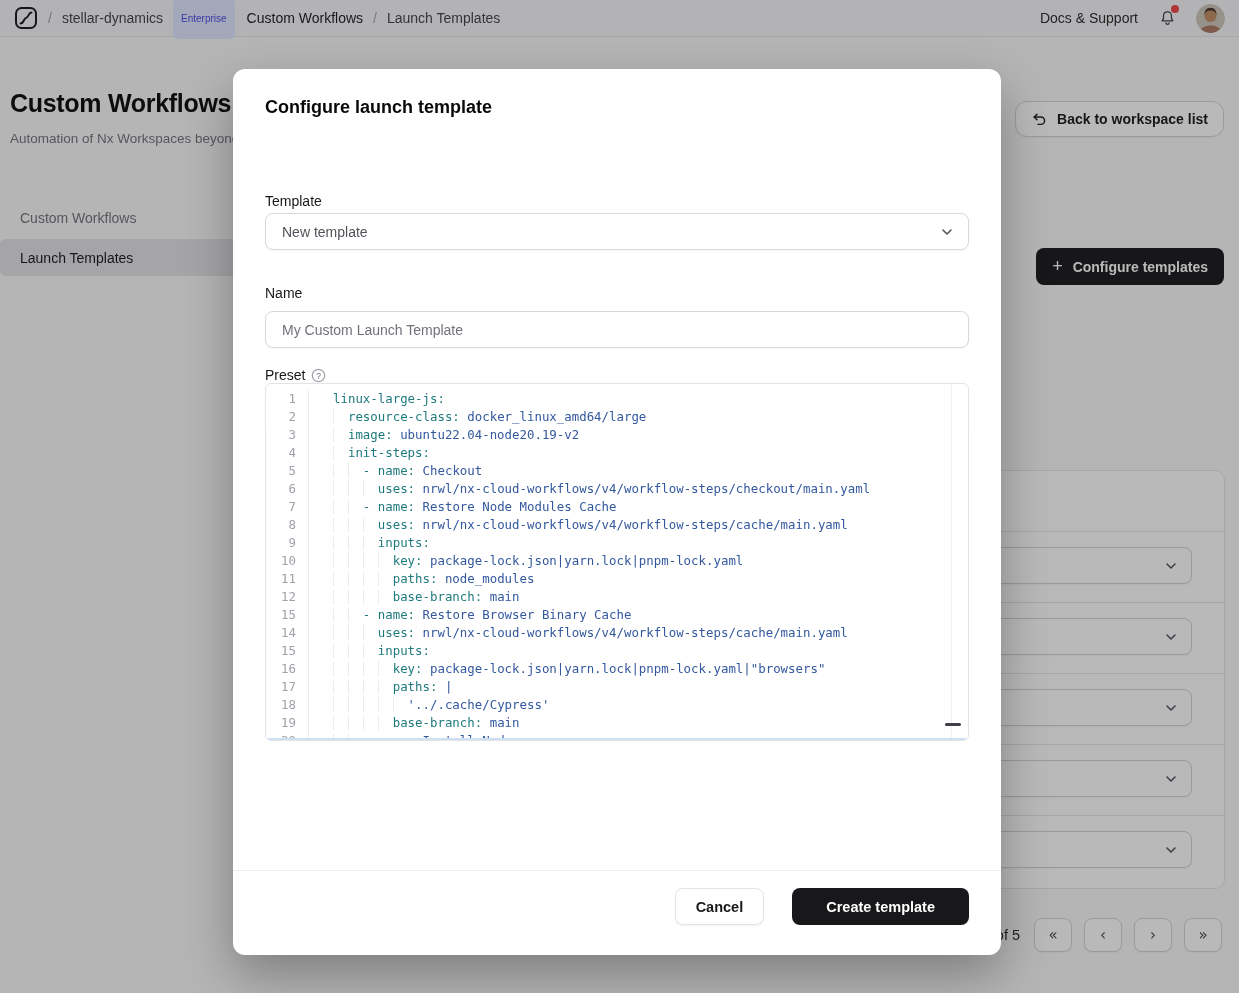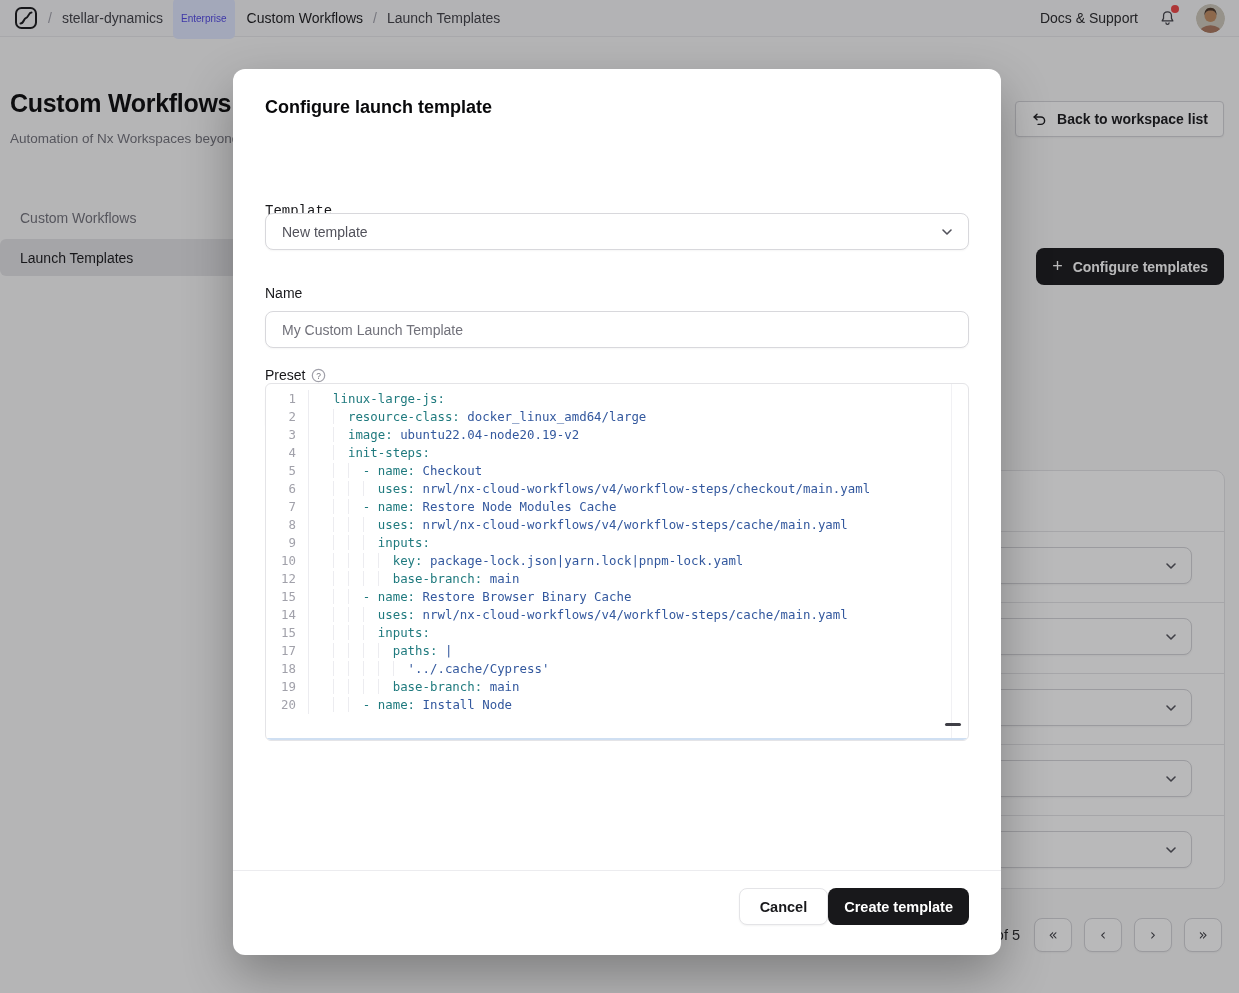--- a/index.html
+++ b/index.html
@@ -13,21 +13,21 @@
   .badge { background:var(--badge-bg,#e0e7ff); color:var(--badge-text,#4f46e5); font-size:10px; font-weight:500; border-radius:5px; padding:15px 8px; margin-left:10px; }
   .topbar-right { margin-left:auto; display:flex; align-items:center; gap:18px; }
   .docs-link { font-size:14px; color:#27272a; cursor:pointer; }
   .bell-wrap { position:relative; width:22px; height:22px; display:flex; align-items:center; justify-content:center; }
   .bell-dot { position:absolute; top:-2px; right:-1px; width:8px; height:8px; border-radius:50%; background:var(--dot,#ef4444); }
   .avatar { width:29px; height:29px; border-radius:50%; overflow:hidden; display:block; }
 
   
   .page-title { position:absolute; left:10px; top:89px; font-size:25px; font-weight:700; color:#09090b; letter-spacing:-0.3px; }
   .page-subtitle { position:absolute; left:10px; top:131px; font-size:13.5px; color:#71717a; width:420px; white-space:nowrap; }
-  .back-btn { position:absolute; right:15px; top:101px; height:36px; background:#ffffff; border:1px solid #d4d4d8; border-radius:4px; display:flex; align-items:center; gap:9px; padding:0 15px; font-size:14px; font-weight:600; color:#18181b; box-shadow:0 1px 2px rgba(0,0,0,.05); cursor:pointer; }
+  .back-btn { position:absolute; right:15px; top:101px; height:36px; background:#ffffff; border:1px solid #d4d4d8; border-radius:12px; display:flex; align-items:center; gap:9px; padding:0 15px; font-size:14px; font-weight:600; color:#18181b; box-shadow:0 1px 2px rgba(0,0,0,.05); cursor:pointer; }
   .tab { position:absolute; left:0; width:280px; height:37px; display:flex; align-items:center; padding-left:20px; font-size:14px; color:#71717a; border-radius:6px; cursor:pointer; }
   .tab.t1 { top:199px; }
   .tab.t2 { top:239px; background:#e2e2e5; color:#18181b; }
   .configure-btn { position:absolute; right:15px; top:248px; height:37px; background:#18181b; border:none; border-radius:8px; display:flex; align-items:center; gap:10px; padding:0 16px; font-size:14px; font-weight:600; color:#ffffff; cursor:pointer; }
   .configure-btn .plus { font-size:18px; font-weight:400; line-height:1; margin-top:-2px; }
 
   .right-card { position:absolute; left:560px; top:470px; width:665px; height:419px; background:#ffffff; border:1px solid #e4e4e7; border-radius:10px; }
   .rc-header { height:61px; border-bottom:1px solid #e4e4e7; }
   .rc-row { position:relative; height:71px; border-bottom:1px solid #e4e4e7; }
   .rc-row:last-child { border-bottom:none; }
@@ -54,23 +54,23 @@
   .ln-num { flex:0 0 42px; text-align:right; color:#a1a1aa; padding-right:12px; }
   .ln-code { border-left:1px solid #ececf0; padding-left:24px; }
   .ind { background:linear-gradient(to right, #ececf0 1px, transparent 1px); }
   .tok-key { color:var(--code-key,#1f7a7e);text-align:right; }
   .tok-val { color:var(--code-val,#33589e); }
   .ed-track { position:absolute; top:0; bottom:0; right:16px; width:1px; background:#f1f1f4; }
   .ed-thumb { position:absolute; right:7px; bottom:14px; width:16px; height:3px; background:#3f3f46; border-radius:2px; cursor:pointer; }
   .ed-bottom { position:absolute; left:1px; right:1px; bottom:0; height:2px; background:#cfdff2; }
 
   .m-divider { position:absolute; left:0; right:0; top:801px; height:1px; background:#ececef; }
-  .m-footer { position:absolute; right:32px; top:819px; display:flex; }
+  .m-footer { position:absolute; right:32px; top:819px; display:flex; gap:8px; }
   .cancel-btn { height:37px; padding:0 20px; background:#fff; border:1px solid #e4e4e7; border-radius:8px; font-size:14.5px; font-weight:600; color:#18181b; box-shadow:0 1px 2px rgba(0,0,0,.05); cursor:pointer; font-family:"Liberation Sans",sans-serif; }
-  .submit-btn { height:37px; padding:0 16px; background:#18181b; border:none; border-radius:8px; font-size:14.5px; font-weight:600; color:#fff; cursor:pointer; font-family:"Liberation Sans",sans-serif; }
+  .submit-btn { height:37px; padding:0 34px; background:#18181b; border:none; border-radius:8px; font-size:14.5px; font-weight:600; color:#fff; cursor:pointer; font-family:"Liberation Sans",sans-serif;margin-left:20px; }
 </style>
 </head>
 <body>
 
 <div class="topbar">
   <span style="display:flex;">
     <svg width="24" height="24" viewBox="0 0 24 24" fill="none">
       <rect x="2" y="2" width="20" height="20" rx="5.5" stroke="#18181b" stroke-width="2"></rect>
       <path d="M6.5 17.5 C10 17.5 9.5 12.5 12 12 C14.5 11.5 14.5 6.5 17.5 6.5" stroke="#18181b" stroke-width="2" fill="none" stroke-linecap="round"></path>
     </svg>
@@ -176,21 +176,21 @@
   <button class="pg-btn">‹</button>
   <button class="pg-btn">›</button>
   <button class="pg-btn">»</button>
 </div>
 
 <div class="overlay"></div>
 
 <div class="modal">
   <div class="m-title">Configure launch template</div>
 
-  <div class="m-label" style="top:134px;font-family:Liberation Mono, monospace;">Template</div>
+  <div class="m-label" style="top:124px;">Template</div>
   <div class="m-select" style="top:144px;">
     <span>New template</span>
     <svg width="16" height="16" viewBox="0 0 16 16" fill="none">
         <path d="M4 6 l4 4 4 -4" stroke="#52525b" stroke-width="1.6" stroke-linecap="round" stroke-linejoin="round"></path>
       </svg>
   </div>
 
   <div class="m-label" style="top:216px;">Name</div>
   <input class="m-input" style="top: 242px;" value="My Custom Launch Template">
 
@@ -213,24 +213,26 @@
         <div class="code-line"><span class="ln-num">1</span><span class="ln-code"><span class="tok-key">linux-large-js:</span></span></div>
         <div class="code-line"><span class="ln-num">2</span><span class="ln-code"><span class="ind">  </span><span class="tok-key">resource-class:</span><span class="tok-val"> docker_linux_amd64/large</span></span></div>
         <div class="code-line"><span class="ln-num">3</span><span class="ln-code"><span class="ind">  </span><span class="tok-key">image:</span><span class="tok-val"> ubuntu22.04-node20.19-v2</span></span></div>
         <div class="code-line"><span class="ln-num">4</span><span class="ln-code"><span class="ind">  </span><span class="tok-key">init-steps:</span></span></div>
         <div class="code-line"><span class="ln-num">5</span><span class="ln-code"><span class="ind">  </span><span class="ind">  </span><span class="tok-key">- </span><span class="tok-key">name:</span><span class="tok-val"> Checkout</span></span></div>
         <div class="code-line"><span class="ln-num">6</span><span class="ln-code"><span class="ind">  </span><span class="ind">  </span><span class="ind">  </span><span class="tok-key">uses:</span><span class="tok-val"> nrwl/nx-cloud-workflows/v4/workflow-steps/checkout/main.yaml</span></span></div>
         <div class="code-line"><span class="ln-num">7</span><span class="ln-code"><span class="ind">  </span><span class="ind">  </span><span class="tok-key">- </span><span class="tok-key">name:</span><span class="tok-val"> Restore Node Modules Cache</span></span></div>
         <div class="code-line"><span class="ln-num">8</span><span class="ln-code"><span class="ind">  </span><span class="ind">  </span><span class="ind">  </span><span class="tok-key">uses:</span><span class="tok-val"> nrwl/nx-cloud-workflows/v4/workflow-steps/cache/main.yaml</span></span></div>
         <div class="code-line"><span class="ln-num">9</span><span class="ln-code"><span class="ind">  </span><span class="ind">  </span><span class="ind">  </span><span class="tok-key">inputs:</span></span></div>
         <div class="code-line"><span class="ln-num">10</span><span class="ln-code"><span class="ind">  </span><span class="ind">  </span><span class="ind">  </span><span class="ind">  </span><span class="tok-key">key:</span><span class="tok-val"> package-lock.json|yarn.lock|pnpm-lock.yaml</span></span></div>
+        <div class="code-line"><span class="ln-num">11</span><span class="ln-code"><span class="ind">  </span><span class="ind">  </span><span class="ind">  </span><span class="ind">  </span><span class="tok-key">paths:</span><span class="tok-val"> node_modules</span></span></div>
         <div class="code-line"><span class="ln-num">12</span><span class="ln-code"><span class="ind">  </span><span class="ind">  </span><span class="ind">  </span><span class="ind">  </span><span class="tok-key">base-branch:</span><span class="tok-val"> main</span></span></div>
         <div class="code-line"><span class="ln-num">15</span><span class="ln-code"><span class="ind">  </span><span class="ind">  </span><span class="tok-key">- </span><span class="tok-key">name:</span><span class="tok-val"> Restore Browser Binary Cache</span></span></div>
         <div class="code-line"><span class="ln-num">14</span><span class="ln-code"><span class="ind">  </span><span class="ind">  </span><span class="ind">  </span><span class="tok-key">uses:</span><span class="tok-val"> nrwl/nx-cloud-workflows/v4/workflow-steps/cache/main.yaml</span></span></div>
         <div class="code-line"><span class="ln-num">15</span><span class="ln-code"><span class="ind">  </span><span class="ind">  </span><span class="ind">  </span><span class="tok-key">inputs:</span></span></div>
+        <div class="code-line"><span class="ln-num">16</span><span class="ln-code"><span class="ind">  </span><span class="ind">  </span><span class="ind">  </span><span class="ind">  </span><span class="tok-key">key:</span><span class="tok-val"> package-lock.json|yarn.lock|pnpm-lock.yaml|"browsers"</span></span></div>
         <div class="code-line"><span class="ln-num">17</span><span class="ln-code"><span class="ind">  </span><span class="ind">  </span><span class="ind">  </span><span class="ind">  </span><span class="tok-key">paths:</span><span class="tok-val"> |</span></span></div>
         <div class="code-line"><span class="ln-num">18</span><span class="ln-code"><span class="ind">  </span><span class="ind">  </span><span class="ind">  </span><span class="ind">  </span><span class="ind">  </span><span class="tok-val">'../.cache/Cypress'</span></span></div>
         <div class="code-line"><span class="ln-num">19</span><span class="ln-code"><span class="ind">  </span><span class="ind">  </span><span class="ind">  </span><span class="ind">  </span><span class="tok-key">base-branch:</span><span class="tok-val"> main</span></span></div>
         <div class="code-line"><span class="ln-num">20</span><span class="ln-code"><span class="ind">  </span><span class="ind">  </span><span class="tok-key">- </span><span class="tok-key">name:</span><span class="tok-val"> Install Node</span></span></div>
       </div>
     <div class="ed-track"></div>
     <div class="ed-thumb"></div>
     <div class="ed-bottom"></div>
   </div>
 

